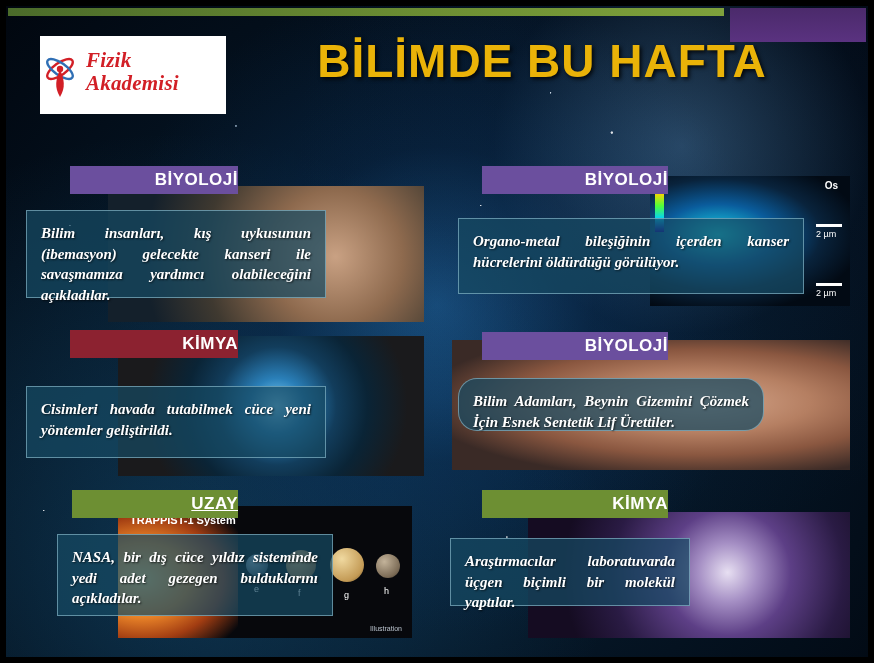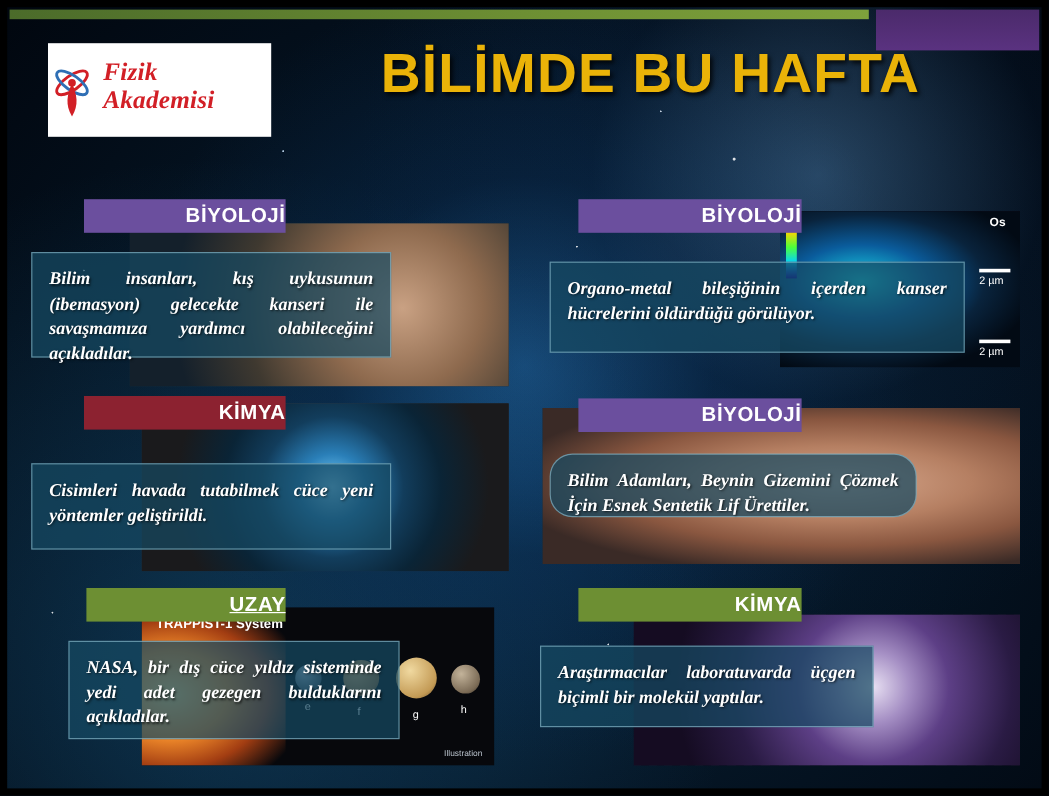--- a/index.html
+++ b/index.html
@@ -332,17 +332,17 @@
     </div>
     <div class="card-tag" style="left:72px; top:490px; width:166px; background:#6d8f33;text-decoration:underline;">UZAY</div>
     <div class="card-text" style="left:30px; top:534px; width:276px; height:82px;margin-left:27px;">NASA, bir dış cüce yıldız sisteminde yedi adet gezegen bulduklarını açıkladılar.</div>
   </div>
 
   <div class="card">
     <div class="card-photo" style="left:528px; top:512px; width:322px; height:126px;">
       <div class="ph-chem"></div>
     </div>
     <div class="card-tag" style="left:482px; top:490px; width:186px; background:#6d8f33;">KİMYA</div>
-    <div class="card-text" style="left:450px; top:538px; width:278px; height:68px;">Araştırmacılar laboratuvarda üçgen biçimli bir molekül yaptılar.</div>
+    <div class="card-text" style="left:450px; top:538px; width:240px; height:68px;">Araştırmacılar laboratuvarda üçgen biçimli bir molekül yaptılar.</div>
   </div>
 
   <div class="frame-border"></div>
 </div>
 
 </body></html>

